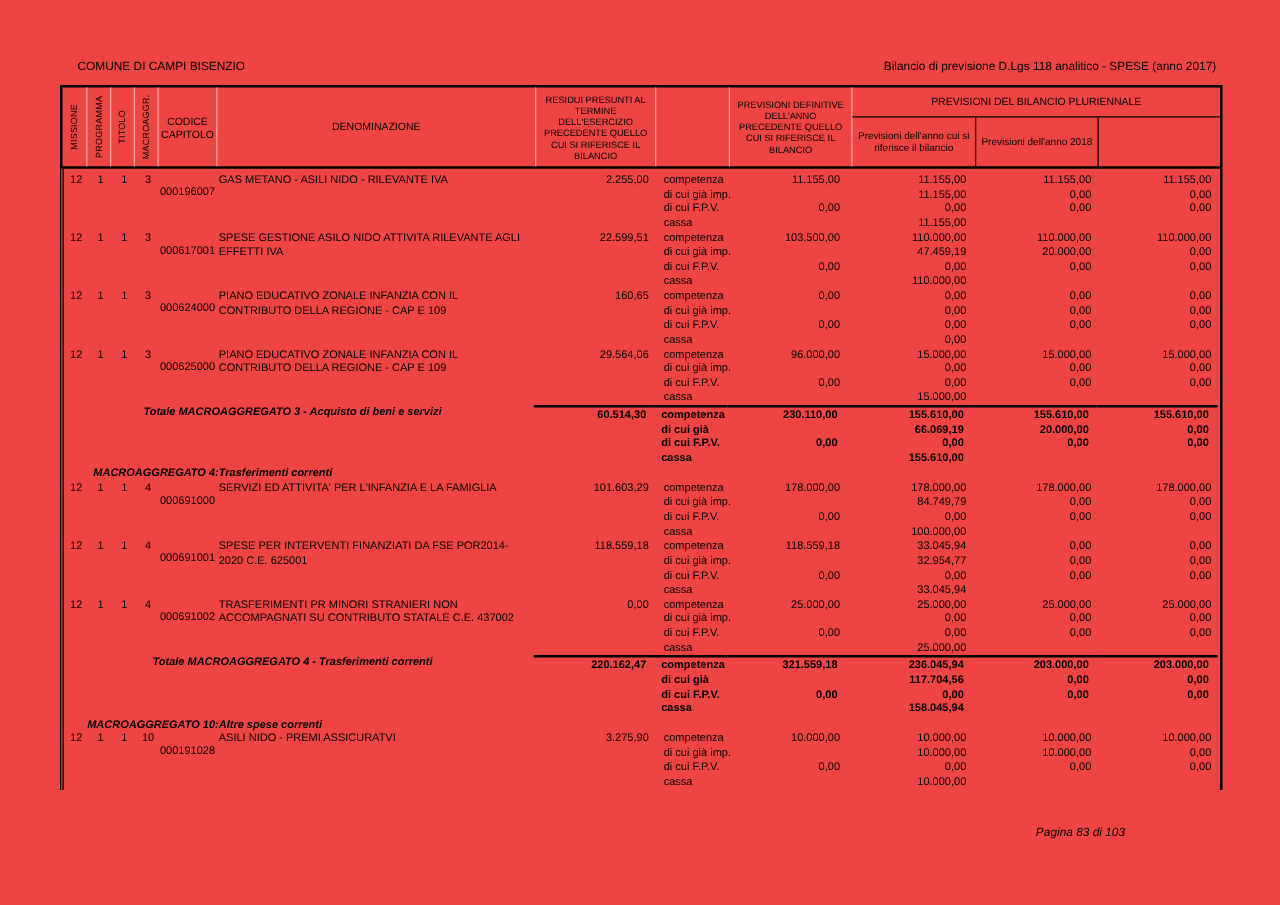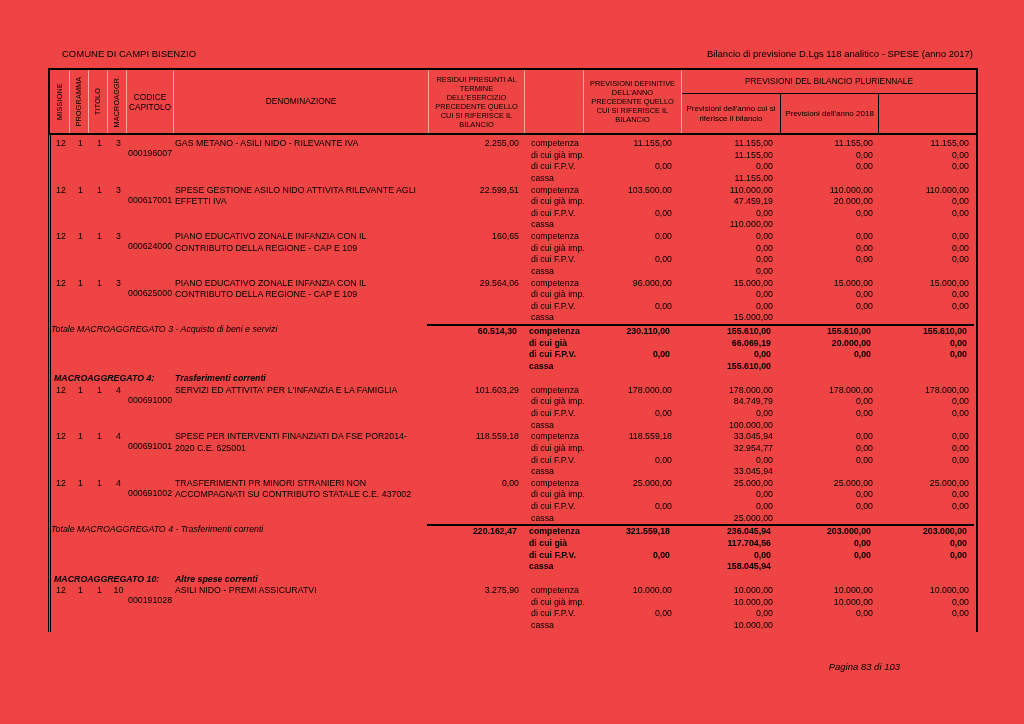--- a/index.html
+++ b/index.html
@@ -52,29 +52,29 @@
   
   .tbl-body{
     width:925px;
     box-sizing:content-box;
     border-left:3px double #000;
     border-right:2px solid #000;
     padding-top:3px;
   }
   .row{display:flex;min-height:46.5px;font-size:8.8px;}
   .sec-row{display:flex;height:12.5px;line-height:12.5px;font-size:8.8px;font-weight:bold;font-style:italic;}
-  .sec-code{width:121px;padding-left:3px;}
+  .sec-code{width:121px;padding-left:3px;text-align:right;}
   .sec-title{flex:1;}
   .c{box-sizing:border-box;flex:0 0 auto;}
   .ln{height:11.6px;line-height:11.6px;white-space:nowrap;overflow:visible;}
   .cn{width:20px;text-align:center;line-height:11.6px;}
   .cn2{width:19px;text-align:center;line-height:11.6px;}
   .code{width:47px;line-height:11.6px;margin-top:10px;}
   .denom{flex:1 1 auto;line-height:11.6px;padding-right:8px;}
-  .tot-label{flex:0 0 376px;text-align:left;padding-right:10px;font-weight:normal;font-style:italic;line-height:11.6px;}
+  .tot-label{flex:0 0 376px;text-align:center;padding-right:10px;font-weight:bold;font-style:italic;line-height:11.6px;}
   .residui{width:96px;text-align:right;padding-right:6px;}
   .labels{width:59px;padding-left:6px;}
   .vnum{text-align:right;}
   .prevdef{width:98px;padding-right:10px;}
   .annorif{width:99px;padding-right:8px;}
   .y2018{width:98px;padding-right:6px;}
   .y2019{width:97px;padding-right:7px;}
   .tot{font-weight:bold;}
   .tot .tl{border-top:2px solid #000;}
   

